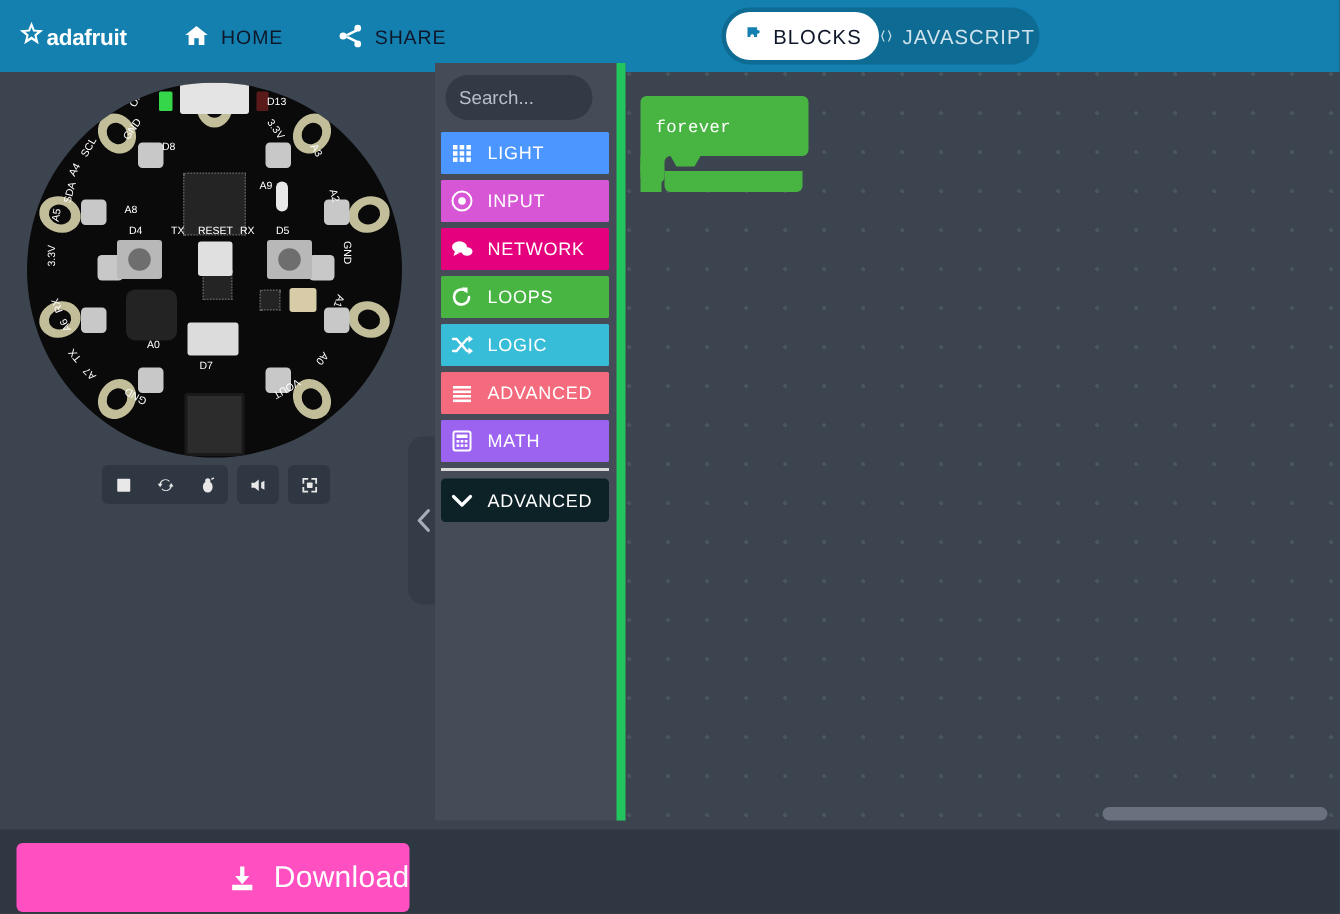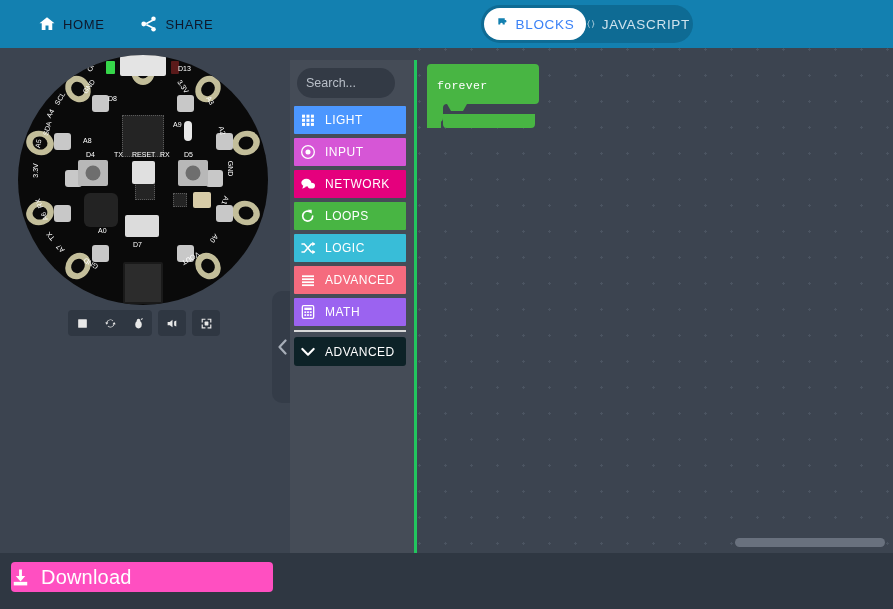--- a/index.html
+++ b/index.html
@@ -38,21 +38,21 @@
     position: absolute; left: 481px; top: 5px;
     width: 212px; height: 38px;
     background: #0E6B94; border-radius: 19px;
     display: flex; align-items: center; padding: 3px;
   }
   .mode-seg {
     height: 32px; border-radius: 16px; display: flex; align-items: center;
     justify-content: center; gap: 6px; cursor: pointer;
     font-size: 13.5px; letter-spacing: 0.7px;
   }
-  .mode-seg.active { background: #ffffff; color: #3b82f6; width: 102px; }
+  .mode-seg.active { background: #ffffff; color: #0f172a; width: 102px; }
   .mode-seg.inactive { color: #CFE3ED; width: 104px; }
   .mode-icon { width: 14px; height: 14px; display: block; }
 
   
   #sim-panel {
     position: absolute; left: 0; top: 48px;
     width: 290px; height: 505px;
     background: #3C4450;
   }
   #board-stage {
@@ -121,24 +121,24 @@
     position: absolute; left: 272px; top: 243px;
     width: 20px; height: 112px;
     background: #343C48;
     border-radius: 10px 0 0 10px;
     display: flex; align-items: center; justify-content: center;
     cursor: pointer;
   }
 
   
   #toolbox {
-    position: absolute; left: 290px; top: 60px;
+    position: absolute; left: 290px; top: 42px;
     width: 127px; height: 505px;
     background: #454C57;
-    border-right: 3px solid #22c55e;
+    border-right: 6px solid #22c55e;
   }
   #search-box {
     position: absolute; left: 7px; top: 8px;
     width: 98px; height: 30px;
     background: #333A45; border-radius: 15px;
     display: flex; align-items: center; padding: 0 9px;
   }
   #search-input {
     flex: 1; background: transparent; border: 0; outline: none;
     color: #B9BFC8; font-size: 12.5px;
@@ -189,35 +189,42 @@
     background: #69717E; border-radius: 5px; cursor: pointer;
   }
 
   
   #bottom-bar {
     position: absolute; left: 0; top: 553px; width: 893px; height: 56px;
     background: #2F3742;
   }
   #download-btn {
     position: absolute; left: 11px; top: 9px;
-    width: 262px; height: 30px;
+    width: 262px; height: 46px;
     background: #FF4FC1; border-radius: 4px;
-    display: flex; align-items: center; justify-content: flex-start; gap: 11px;
+    display: flex; align-items: center; justify-content: flex-end; gap: 11px;
     cursor: pointer;
   }
   #download-label {
     color: #ffffff; font-size: 20px; letter-spacing: 0.2px;
   }
   .dl-icon { width: 19px; height: 19px; display:block; fill: #ffffff; }
 </style>
 </head>
 <body>
 
 <div id="header" style="background: rgb(19, 128, 176);">
 
+  <div class="logo-wrap">
+    <svg class="logo-star" viewBox="0 0 24 24">
+      <path fill="#ffffff" d="M12 1.6l2.3 5.9 6.2.4-4.8 4 1.6 6.1-5.3-3.4-5.3 3.4 1.6-6.1-4.8-4 6.2-.4z"></path>
+      <path fill="#1380B0" d="M12 5.6l1.2 3.1 3.3.2-2.5 2.1.8 3.2-2.8-1.8-2.8 1.8.8-3.2-2.5-2.1 3.3-.2z"></path>
+    </svg>
+    <span class="logo-text">adafruit</span>
+  </div>
 
   <div class="hdr-btn" style="margin-left:24px">
     <svg class="hdr-icon" viewBox="0 0 24 24">
       <path d="M12 3L2 11h3v9h5v-6h4v6h5v-9h3z"></path>
     </svg>
     <span class="hdr-btn-label">HOME</span>
   </div>
 
   <div class="hdr-btn" style="margin-left:8px">
     <svg class="hdr-icon" viewBox="0 0 24 24">

